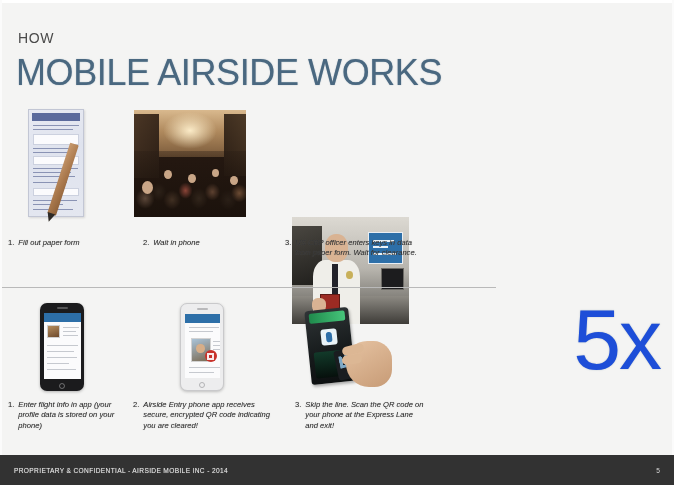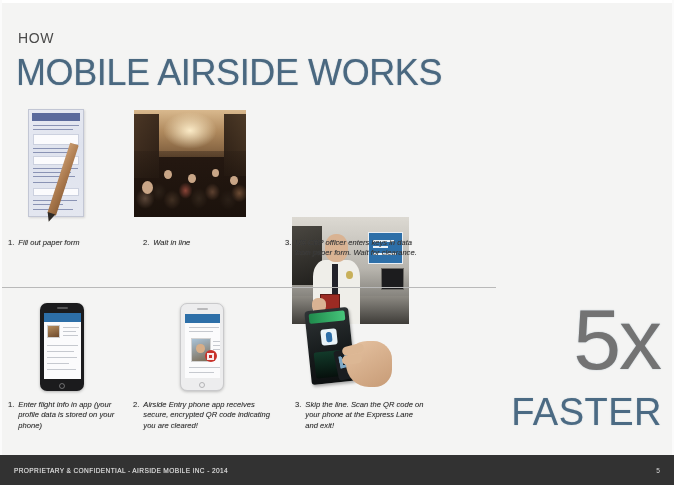--- a/index.html
+++ b/index.html
@@ -271,21 +271,21 @@
     background: linear-gradient(150deg, #e6c3a2, #c79b76);
     border-radius: 46% 40% 38% 50%;
   }
   .kiosk .finger {
     position: absolute; background: #dcb794; border-radius: 6px;
   }
   
   .fast-num {
     position: absolute; right: 14px; top: 296px;
     font-size: 86px; line-height: 86px; font-weight: 400;
-    color: #737373; letter-spacing: -2px;
+    color: #1d4ed8; letter-spacing: -2px;
     text-shadow: 0 0 1.5px rgba(63,97,124,0.4);
   }
   .fast-word {
     position: absolute; right: 12px; top: 392px;
     font-size: 38px; line-height: 40px; font-weight: 400;
     color: #4b6a83; letter-spacing: 0.5px;
     text-shadow: 0 0 1.2px rgba(75,106,131,0.35);
   }
   
   .footer {
@@ -351,21 +351,21 @@
     <div class="people"></div>
     <div class="head" style="left:8px;  top:66%; width:11px; height:13px;"></div>
     <div class="head" style="left:30px; top:56%; width:8px;  height:9px;"></div>
     <div class="head" style="left:54px; top:60%; width:8px;  height:9px;"></div>
     <div class="head" style="left:78px; top:55%; width:7px;  height:8px;"></div>
     <div class="head" style="left:96px; top:62%; width:8px;  height:9px;"></div>
   </div>
 
   <div class="caption" style="left:143px; top:238px; width:110px;">
     <span class="num">2.</span>
-    <span class="txt">Wait in line</span>
+    <span class="txt">Wait in phone</span>
   </div>
 
   <div class="photo officer" style="left:292px; top:110px; width:117px; height:107px;">
     <div class="bg"></div>
     <div class="darkbox"></div>
     <div class="sign">
       <i style="top:22%; width:62%;"></i>
       <i style="top:44%; width:46%;"></i>
       <i style="top:66%; width:70%;"></i>
     </div>
@@ -445,20 +445,19 @@
     <div class="finger" style="left:40px; top:40px; width:22px; height:9px; transform:rotate(-14deg);"></div>
     <div class="finger" style="left:40px; top:50px; width:20px; height:9px; transform:rotate(-8deg);"></div>
   </div>
 
   <div class="caption" style="left:295px; top:400px; width:132px;">
     <span class="num">3.</span>
     <span class="txt">Skip the line.  Scan the QR code on your phone at the Express Lane and exit!</span>
   </div>
 
   <div class="fast-num">5x</div>
-  <div class="fast-word">FASTER</div>
 
   <div class="footer">
     <div class="legal">PROPRIETARY &amp; CONFIDENTIAL - AIRSIDE MOBILE INC - 2014</div>
     <div class="pageno">5</div>
   </div>
 
 </div>
 
 </body></html>

